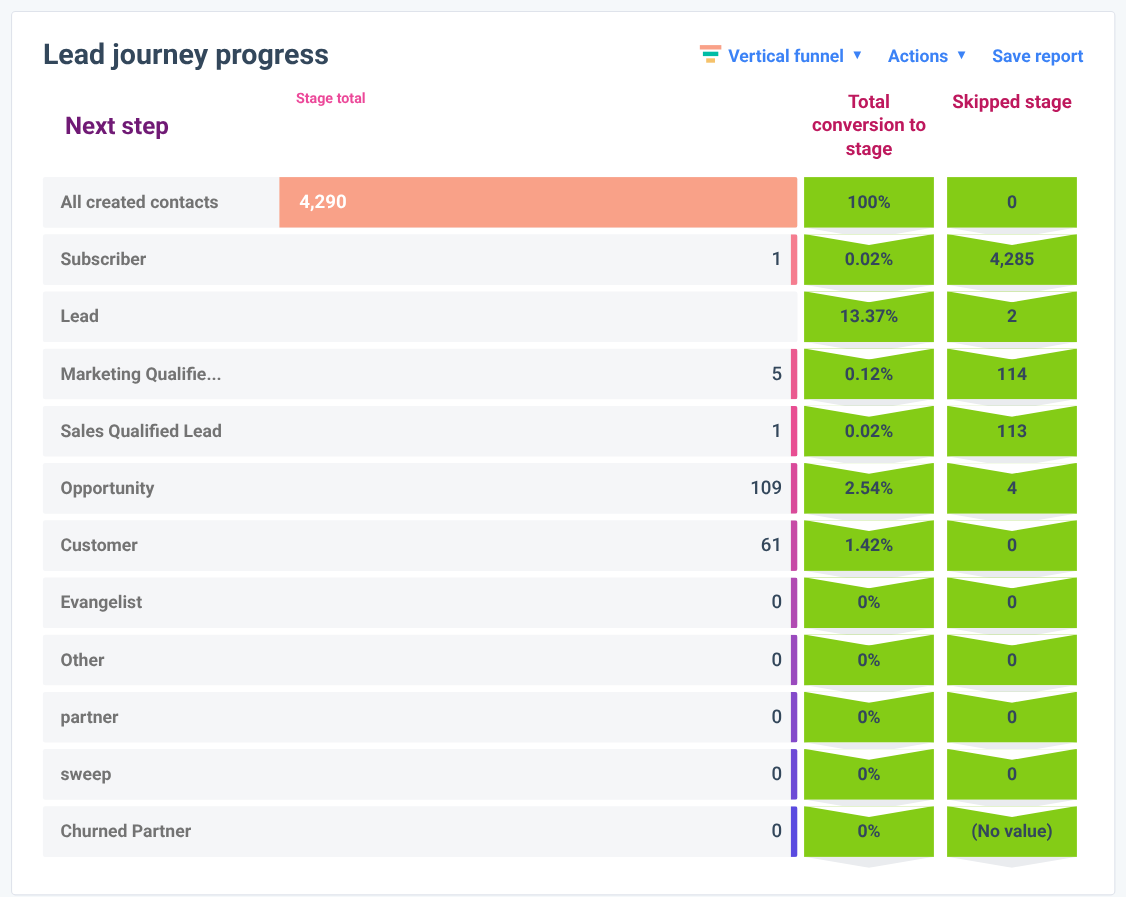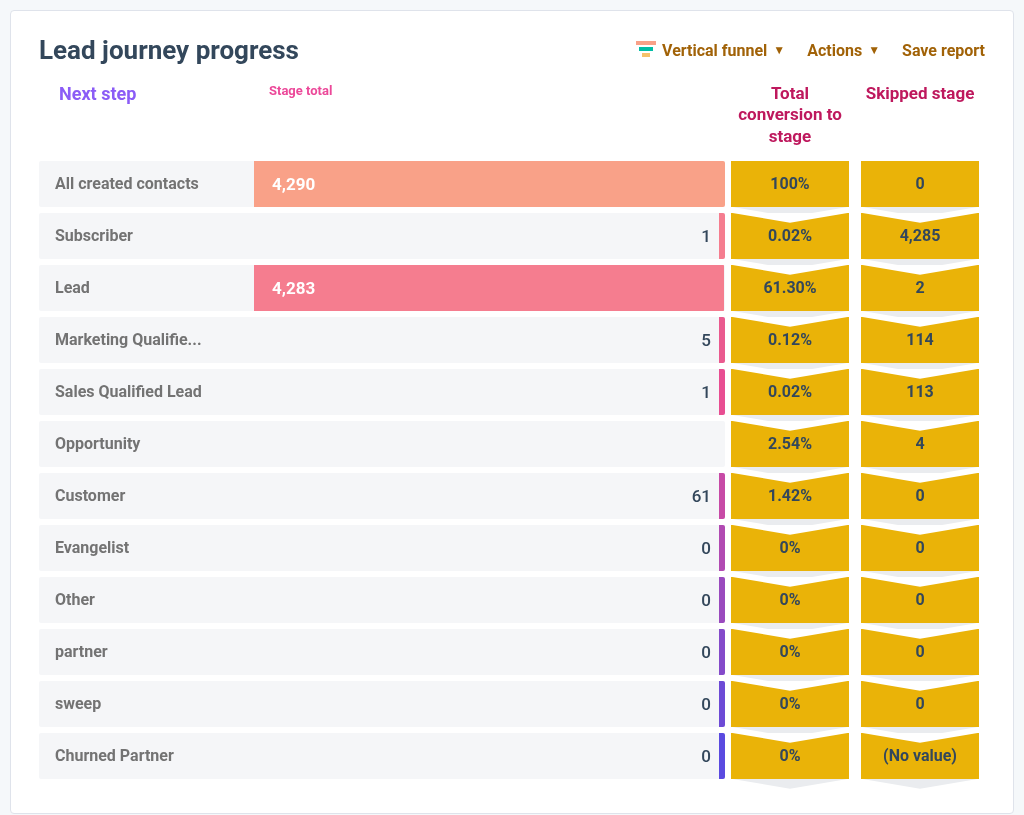--- a/index.html
+++ b/index.html
@@ -29,40 +29,41 @@
   }
   .controls {
     display: flex;
     align-items: center;
     gap: 22px;
   }
   .ctrl {
     display: inline-flex;
     align-items: center;
     gap: 6px;
-    color: #a16207;
+    color: #3b82f6;
     font-weight: 700;
     font-size: 16px;
     cursor: pointer;
   }
   .ctrl .caret {
     font-size: 12px;
   }
   .funnel-icon svg { display:block; }
   .table-header {
     display: flex;
     align-items: flex-start;
     padding: 8px 0 14px 0;
   }
   .col-next-step {
     width: 230px;
     padding-left: 20px;
-    color: #8b5cf6;
-    font-weight: 700;
-    font-size: 18px;
+    color: #701a75;
+    font-weight: 700;
+    font-size: 22px;
+    margin-top: 20px;
   }
   .col-stage-total {
     flex: 1;
     padding-right: 10px;
     color: #ec4899;
     font-weight: 700;
     font-size: 13px;
   }
   .col-conv, .col-skip {
     width: 130px;
@@ -126,21 +127,21 @@
   }
   .chev-cell {
     width: 130px;
     padding: 0 6px;
     display: flex;
     align-items: stretch;
   }
   .chev {
     position: relative;
     flex: 1;
-    background: #eab308;
+    background: #84cc16;
     display: flex;
     align-items: center;
     justify-content: center;
     color: #33475b;
     font-weight: 700;
     font-size: 16px;
   }
   .chev::before {
     content: "";
     position: absolute;
@@ -223,27 +224,23 @@
     <div class="chev-cell">
       <div class="chev">0.02%</div>
     </div>
     <div class="chev-cell">
       <div class="chev">4,285</div>
     </div>
   </div>
       <div class="row">
     <div class="bar-cell">
       <div class="bar-label">Lead</div>
-      <div class="bar-track">
-        <div class="bar-fill" style="background: rgb(245, 125, 143); width: 99.8368%;">4,283</div>
-
-      </div>
-    </div>
-    <div class="chev-cell">
-      <div class="chev">61.30%</div>
+    </div>
+    <div class="chev-cell">
+      <div class="chev">13.37%</div>
     </div>
     <div class="chev-cell">
       <div class="chev">2</div>
     </div>
   </div>
       <div class="row">
     <div class="bar-cell">
       <div class="bar-label">Marketing Qualifie...</div>
       <div class="bar-track">
         <div class="bar-fill" style="background: rgb(234, 90, 143); width: 0px; padding: 0px;"></div>
@@ -270,20 +267,25 @@
     <div class="chev-cell">
       <div class="chev">0.02%</div>
     </div>
     <div class="chev-cell">
       <div class="chev">113</div>
     </div>
   </div>
       <div class="row">
     <div class="bar-cell">
       <div class="bar-label">Opportunity</div>
+      <div class="bar-track">
+        <div class="bar-fill" style="background: rgb(217, 74, 154); width: 0px; padding: 0px;"></div>
+        <div class="bar-value-outside">109</div>
+      <div style="position: absolute; right: 0px; top: 0px; bottom: 0px; width: 6px; background: rgb(217, 74, 154);"></div>
+          </div>
     </div>
     <div class="chev-cell">
       <div class="chev">2.54%</div>
     </div>
     <div class="chev-cell">
       <div class="chev">4</div>
     </div>
   </div>
       <div class="row">
     <div class="bar-cell">

